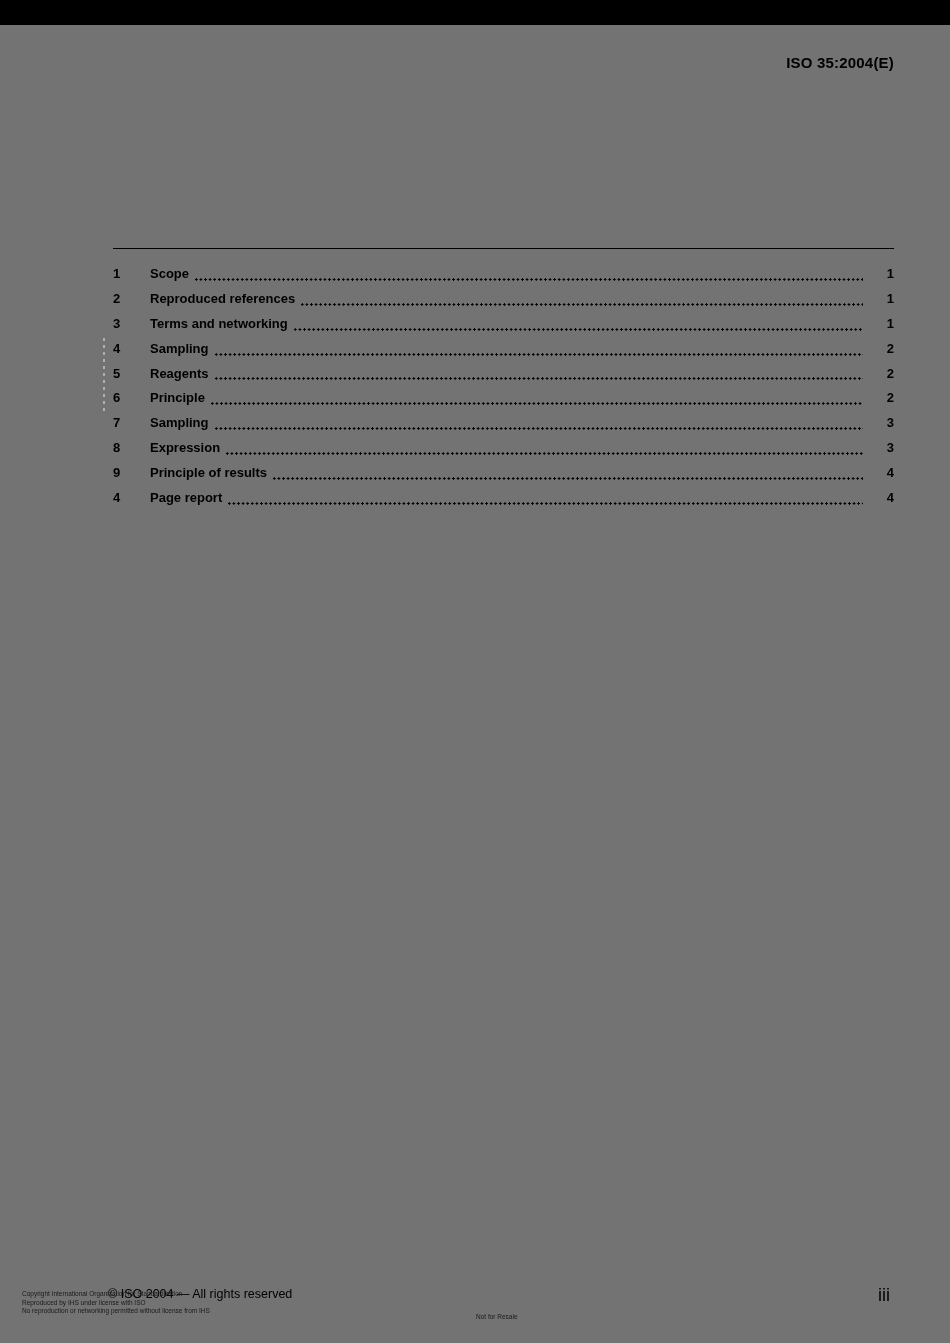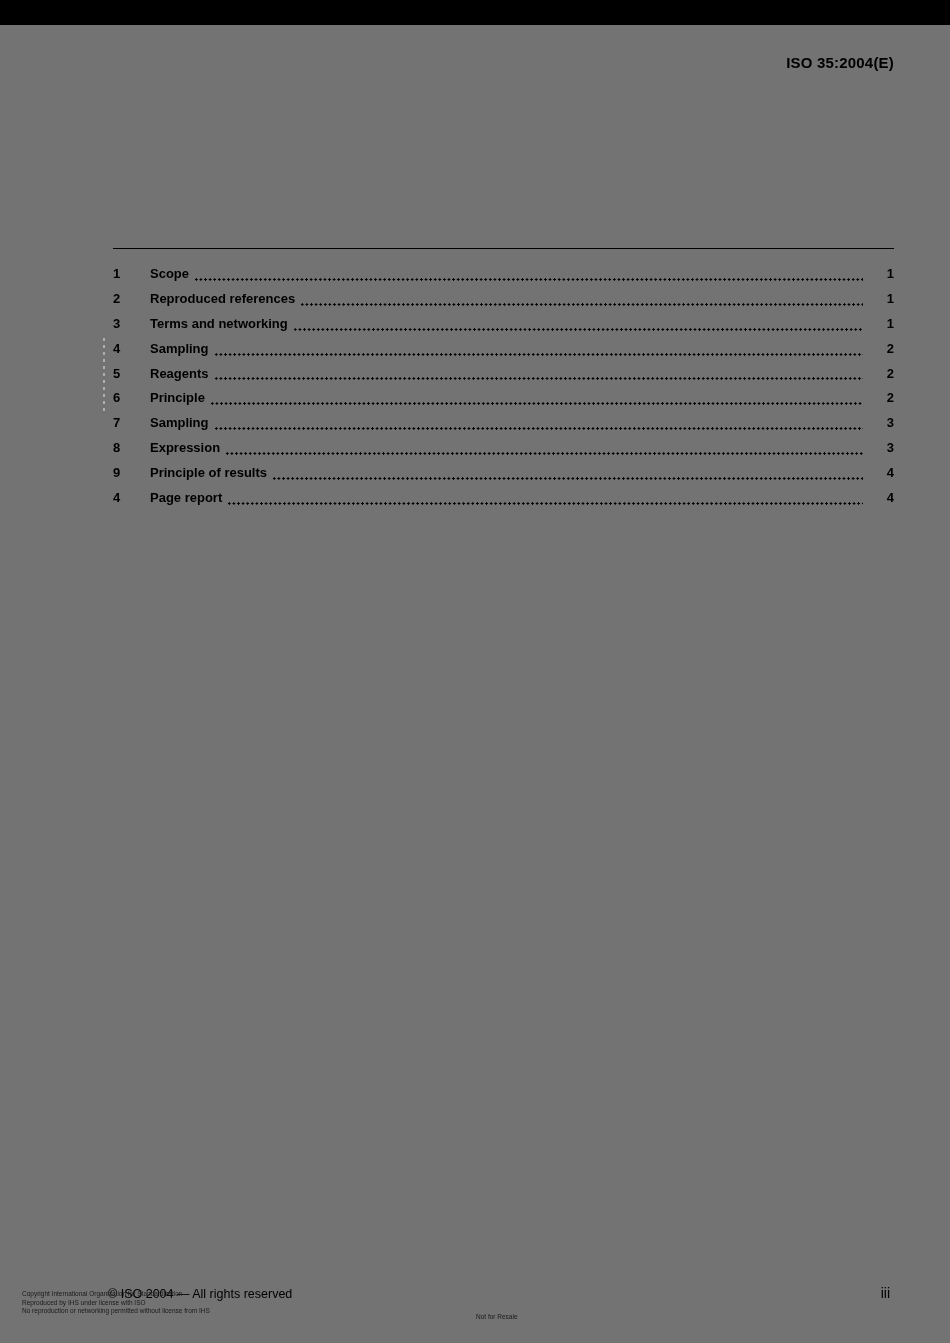--- a/index.html
+++ b/index.html
@@ -126,21 +126,21 @@
     position: absolute;
     left: 476px;
     top: 1313px;
     font-size: 6.5px;
     color: #1a1a1a;
   }
   .page-num {
     position: absolute;
     right: 60px;
     top: 1285px;
-    font-size: 14px;
+    font-size: 18px;
     margin-left: 42px;
   }
 </style>
 </head>
 <body>
 
 <div class="page">
 
   <div class="topbar"></div>
 

